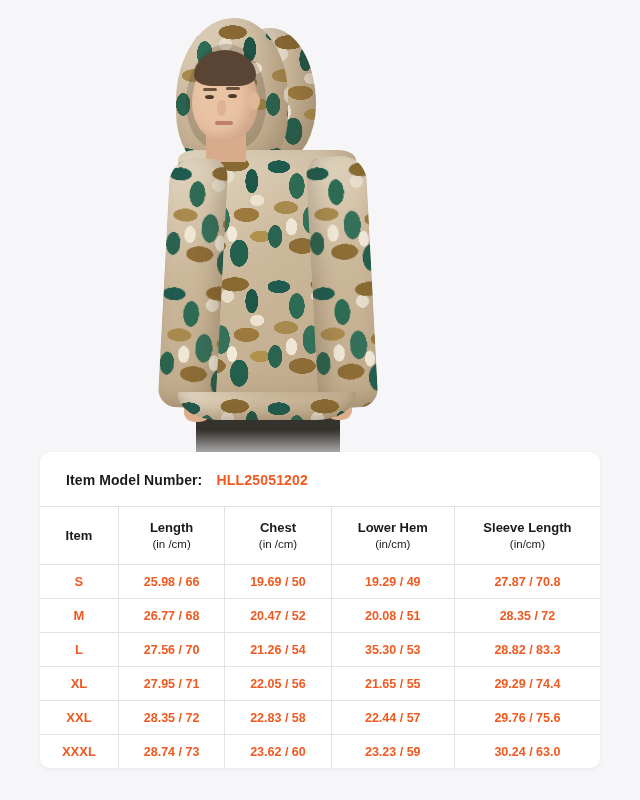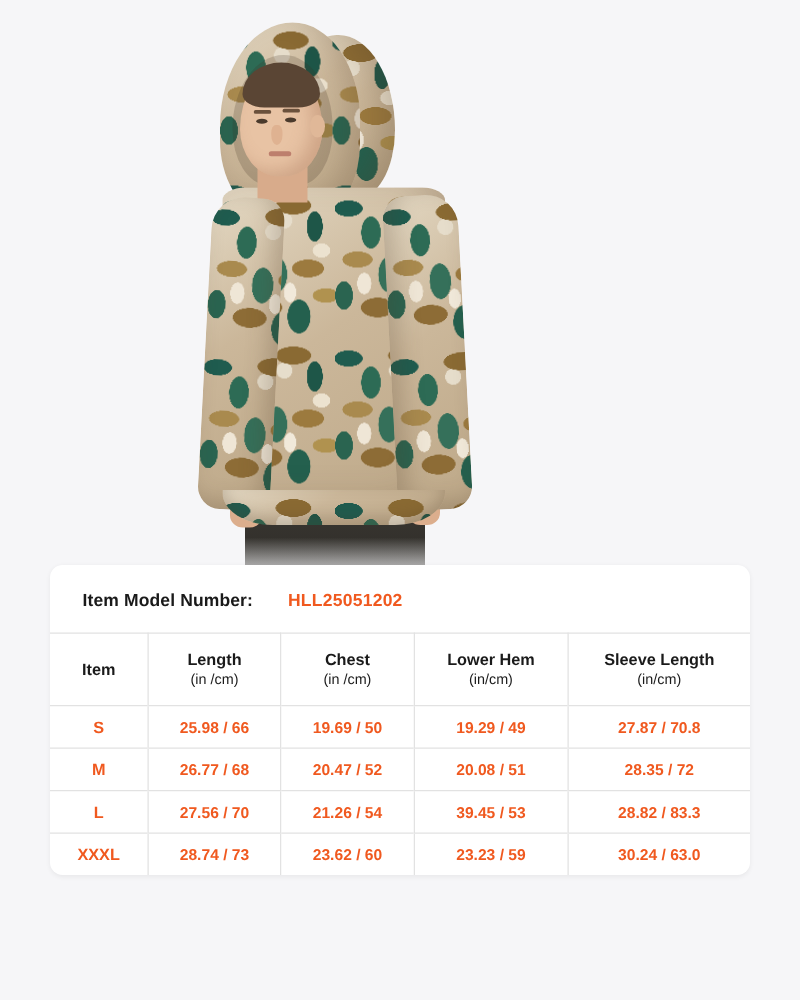--- a/index.html
+++ b/index.html
@@ -268,21 +268,21 @@
     border-radius: 10px;
     box-shadow: 0 1px 4px rgba(0,0,0,.06);
     overflow: hidden;
     z-index: 10;
   }
   .model-row {
     display: flex;
     align-items: center;
     justify-content: flex-start;
     padding: 20px 0 18px 26px;
-    gap: 28px;
+    gap: 14px;
   }
   .model-label {
     font-size: 14px;
     font-weight: bold;
     color: #1a1a1a;
     letter-spacing: .1px;
   }
   .model-value {
     font-size: 14px;
     font-weight: bold;
@@ -410,22 +410,36 @@
           <td class="size-cell">M</td>
           <td>26.77 / 68</td>
           <td>20.47 / 52</td>
           <td>20.08 / 51</td>
           <td>28.35 / 72</td>
         </tr>
         <tr>
           <td class="size-cell">L</td>
           <td>27.56 / 70</td>
           <td>21.26 / 54</td>
-          <td>39.45 / 53</td>
+          <td>35.30 / 53</td>
           <td>28.82 / 83.3</td>
+        </tr>
+        <tr>
+          <td class="size-cell">XL</td>
+          <td>27.95 / 71</td>
+          <td>22.05 / 56</td>
+          <td>21.65 / 55</td>
+          <td>29.29 / 74.4</td>
+        </tr>
+        <tr>
+          <td class="size-cell">XXL</td>
+          <td>28.35 / 72</td>
+          <td>22.83 / 58</td>
+          <td>22.44 / 57</td>
+          <td>29.76 / 75.6</td>
         </tr>
         <tr>
           <td class="size-cell">XXXL</td>
           <td>28.74 / 73</td>
           <td>23.62 / 60</td>
           <td>23.23 / 59</td>
           <td>30.24 / 63.0</td>
         </tr>
       </tbody>
     </table>

